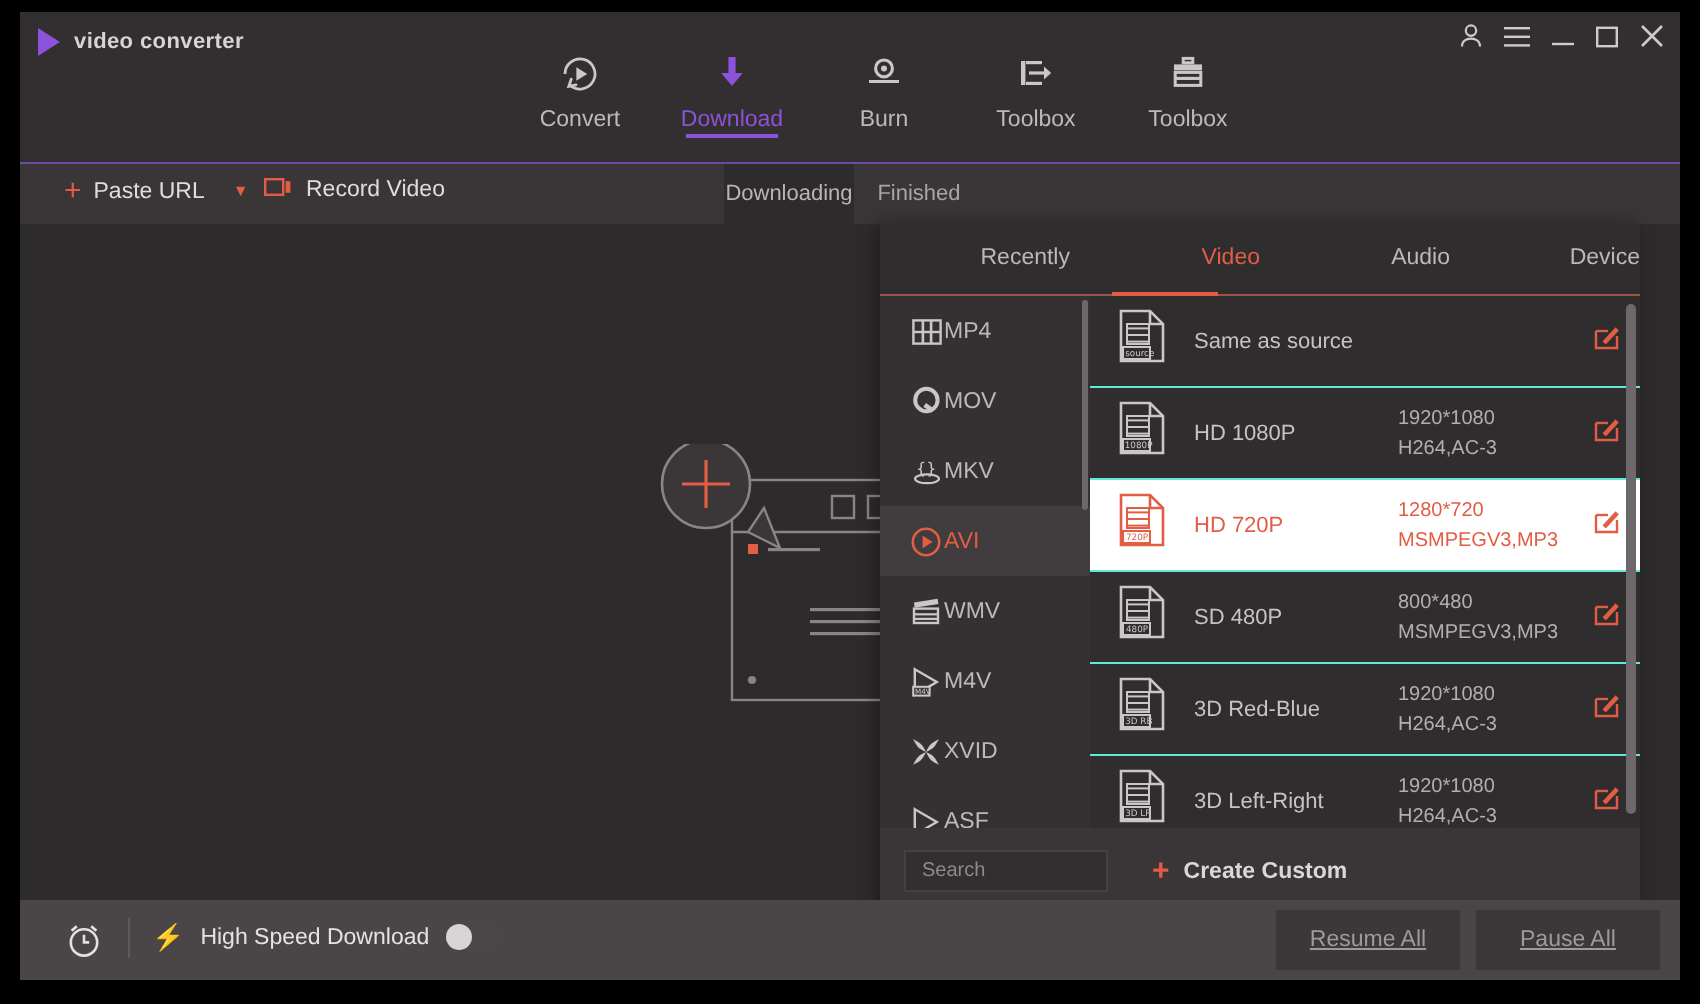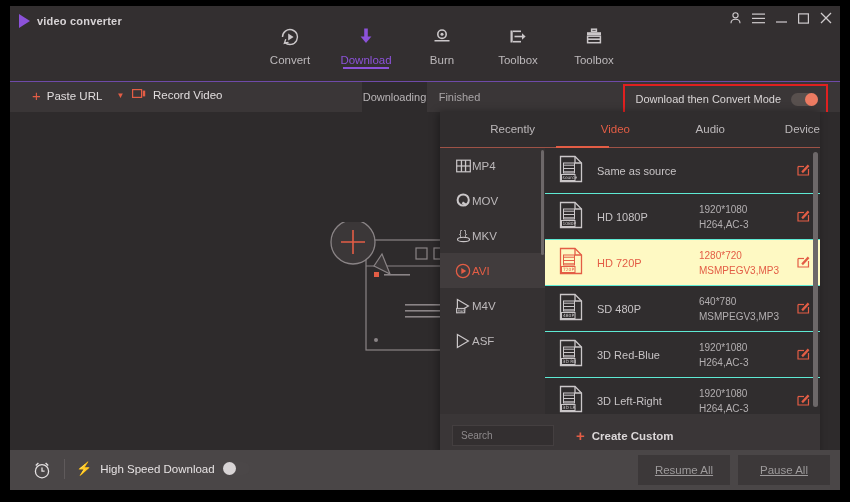--- a/index.html
+++ b/index.html
@@ -160,21 +160,21 @@
   }
 
   #presets {
     flex: 1; background: #302d2e; position: relative; overflow: hidden;
   }
   .preset {
     height: 45px; display: flex; align-items: center;
     border-bottom: 1px solid #5eead4; position: relative;
     padding: 0 10px 0 14px;
   }
-  .preset.active { background: #fef9c3; }
+  .preset.active { background: #ffffff; }
   .preset .picon { width: 26px; margin-right: 12px; flex: none; }
   .preset .pname {
     width: 102px; font-size: 11px; color: #c7c3c5; flex: none;
   }
   .preset .pmeta {
     flex: 1; font-size: 10px; color: #b3afb1; line-height: 15px;
   }
   .preset .pedit { width: 18px; flex: none; text-align: right; }
   .preset.active .pname, .preset.active .pmeta { color: #e35d45; }
   #presetscroll {
@@ -350,26 +350,20 @@
         </svg>
       </span>
       <span>Record Video</span>
     </div>
 
     <div id="tabs">
       <div class="dtab active">Downloading</div>
       <div class="dtab">Finished</div>
     </div>
 
-    <div id="convmode">
-      <span class="cmlabel">Download then Convert Mode</span>
-      <span class="toggle on">
-          <span class="knob"></span>
-        </span>
-    </div>
   </div>
 
   <div id="content">
     <div id="illus">
       <svg width="200" height="150" viewBox="0 0 200 150">
 
         <rect x="36" y="18" width="150" height="110" fill="none" stroke="#8a8486" stroke-width="1.2"></rect>
         <line x1="36" y1="44" x2="186" y2="44" stroke="#8a8486" stroke-width="1.2"></line>
         <rect x="86" y="26" width="11" height="11" fill="none" stroke="#8a8486" stroke-width="1.2"></rect>
         <rect x="104" y="26" width="11" height="11" fill="none" stroke="#8a8486" stroke-width="1.2"></rect>
@@ -439,32 +433,51 @@
         <div class="fmt active">
           <span class="ficon">
             <svg width="16" height="16" viewBox="0 0 16 16">
               <circle cx="8" cy="8" r="6.6" fill="none" stroke="#e35d45" stroke-width="1.3"></circle>
               <path d="M6.3 4.9 11.3 8 6.3 11.1z" fill="#e35d45"></path>
             </svg>
           </span>
           <span>AVI</span>
         </div>
 
+        <div class="fmt">
+          <span class="ficon">
+            <svg width="16" height="15" viewBox="0 0 16 15">
+              <path d="M2 3.3 13.8 1.4 14.2 4 2.3 5.9z" fill="#cbc7c9"></path>
+              <rect x="2" y="6.3" width="12" height="7.2" fill="none" stroke="#cbc7c9" stroke-width="1.2"></rect>
+              <rect x="2" y="8.6" width="12" height="1.1" fill="#cbc7c9"></rect>
+              <rect x="2" y="10.9" width="12" height="1.1" fill="#cbc7c9"></rect>
+            </svg>
+          </span>
+          <span>WMV</span>
+        </div>
 
         <div class="fmt">
           <span class="ficon">
             <svg width="16" height="16" viewBox="0 0 16 16">
               <path d="M2.4 1.6 13.4 8 2.4 14.4z" fill="none" stroke="#cbc7c9" stroke-width="1.2"></path>
               <rect x="1.6" y="10.4" width="8.2" height="4.4" fill="#3a3637" stroke="#cbc7c9" stroke-width="1"></rect>
               <text x="2.5" y="13.9" font-size="3.6" fill="#cbc7c9" font-family="DejaVu Sans">M4V</text>
             </svg>
           </span>
           <span>M4V</span>
         </div>
 
+        <div class="fmt">
+          <span class="ficon">
+            <svg width="16" height="16" viewBox="0 0 16 16">
+              <path d="M1.5 1.5 C6 4, 6 4, 8 8 C10 4, 10 4, 14.5 1.5 C12 6, 12 6, 8 8 C12 10, 12 10, 14.5 14.5 C10 12, 10 12, 8 8 C6 12, 6 12, 1.5 14.5 C4 10, 4 10, 8 8 C4 6, 4 6, 1.5 1.5z" fill="#cbc7c9"></path>
+            </svg>
+          </span>
+          <span>XVID</span>
+        </div>
 
         <div class="fmt">
           <span class="ficon">
             <svg width="16" height="16" viewBox="0 0 16 16">
               <path d="M2.4 1.6 13.4 8 2.4 14.4z" fill="none" stroke="#cbc7c9" stroke-width="1.2"></path>
             </svg>
           </span>
           <span>ASF</span>
         </div>
 
@@ -559,21 +572,21 @@
               <rect x="4.5" y="8" width="11" height="10" fill="none" stroke="#cbc7c9" stroke-width="1"></rect>
               <rect x="4.5" y="9.7" width="11" height="1" fill="#cbc7c9"></rect>
               <rect x="4.5" y="13" width="11" height="1" fill="#cbc7c9"></rect>
               <rect x="4.5" y="16.3" width="11" height="1" fill="#cbc7c9"></rect>
               <rect x="2.5" y="19.5" width="13.5" height="6" fill="none" stroke="#cbc7c9" stroke-width="1"></rect>
               <text x="4" y="24.2" font-size="4.4" fill="#cbc7c9" font-family="DejaVu Sans">480P</text>
             </svg>
           </span>
           <span class="pname">SD 480P</span>
           <span class="pmeta">
-            <div>640*780</div>
+            <div>800*480</div>
             <div>MSMPEGV3,MP3</div>
           </span>
           <span class="pedit">
             <svg width="13" height="13" viewBox="0 0 13 13">
               <path d="M1 3.5 V12 H11.5 V6" fill="none" stroke="#e35d45" stroke-width="1.2"></path>
               <path d="M1 3.5 H7" fill="none" stroke="#e35d45" stroke-width="1.2"></path>
               <path d="M4.3 8.6 10.8 1.6 12.4 3.2 5.9 10.2z" fill="#e35d45"></path>
             </svg>
           </span>
         </div>

